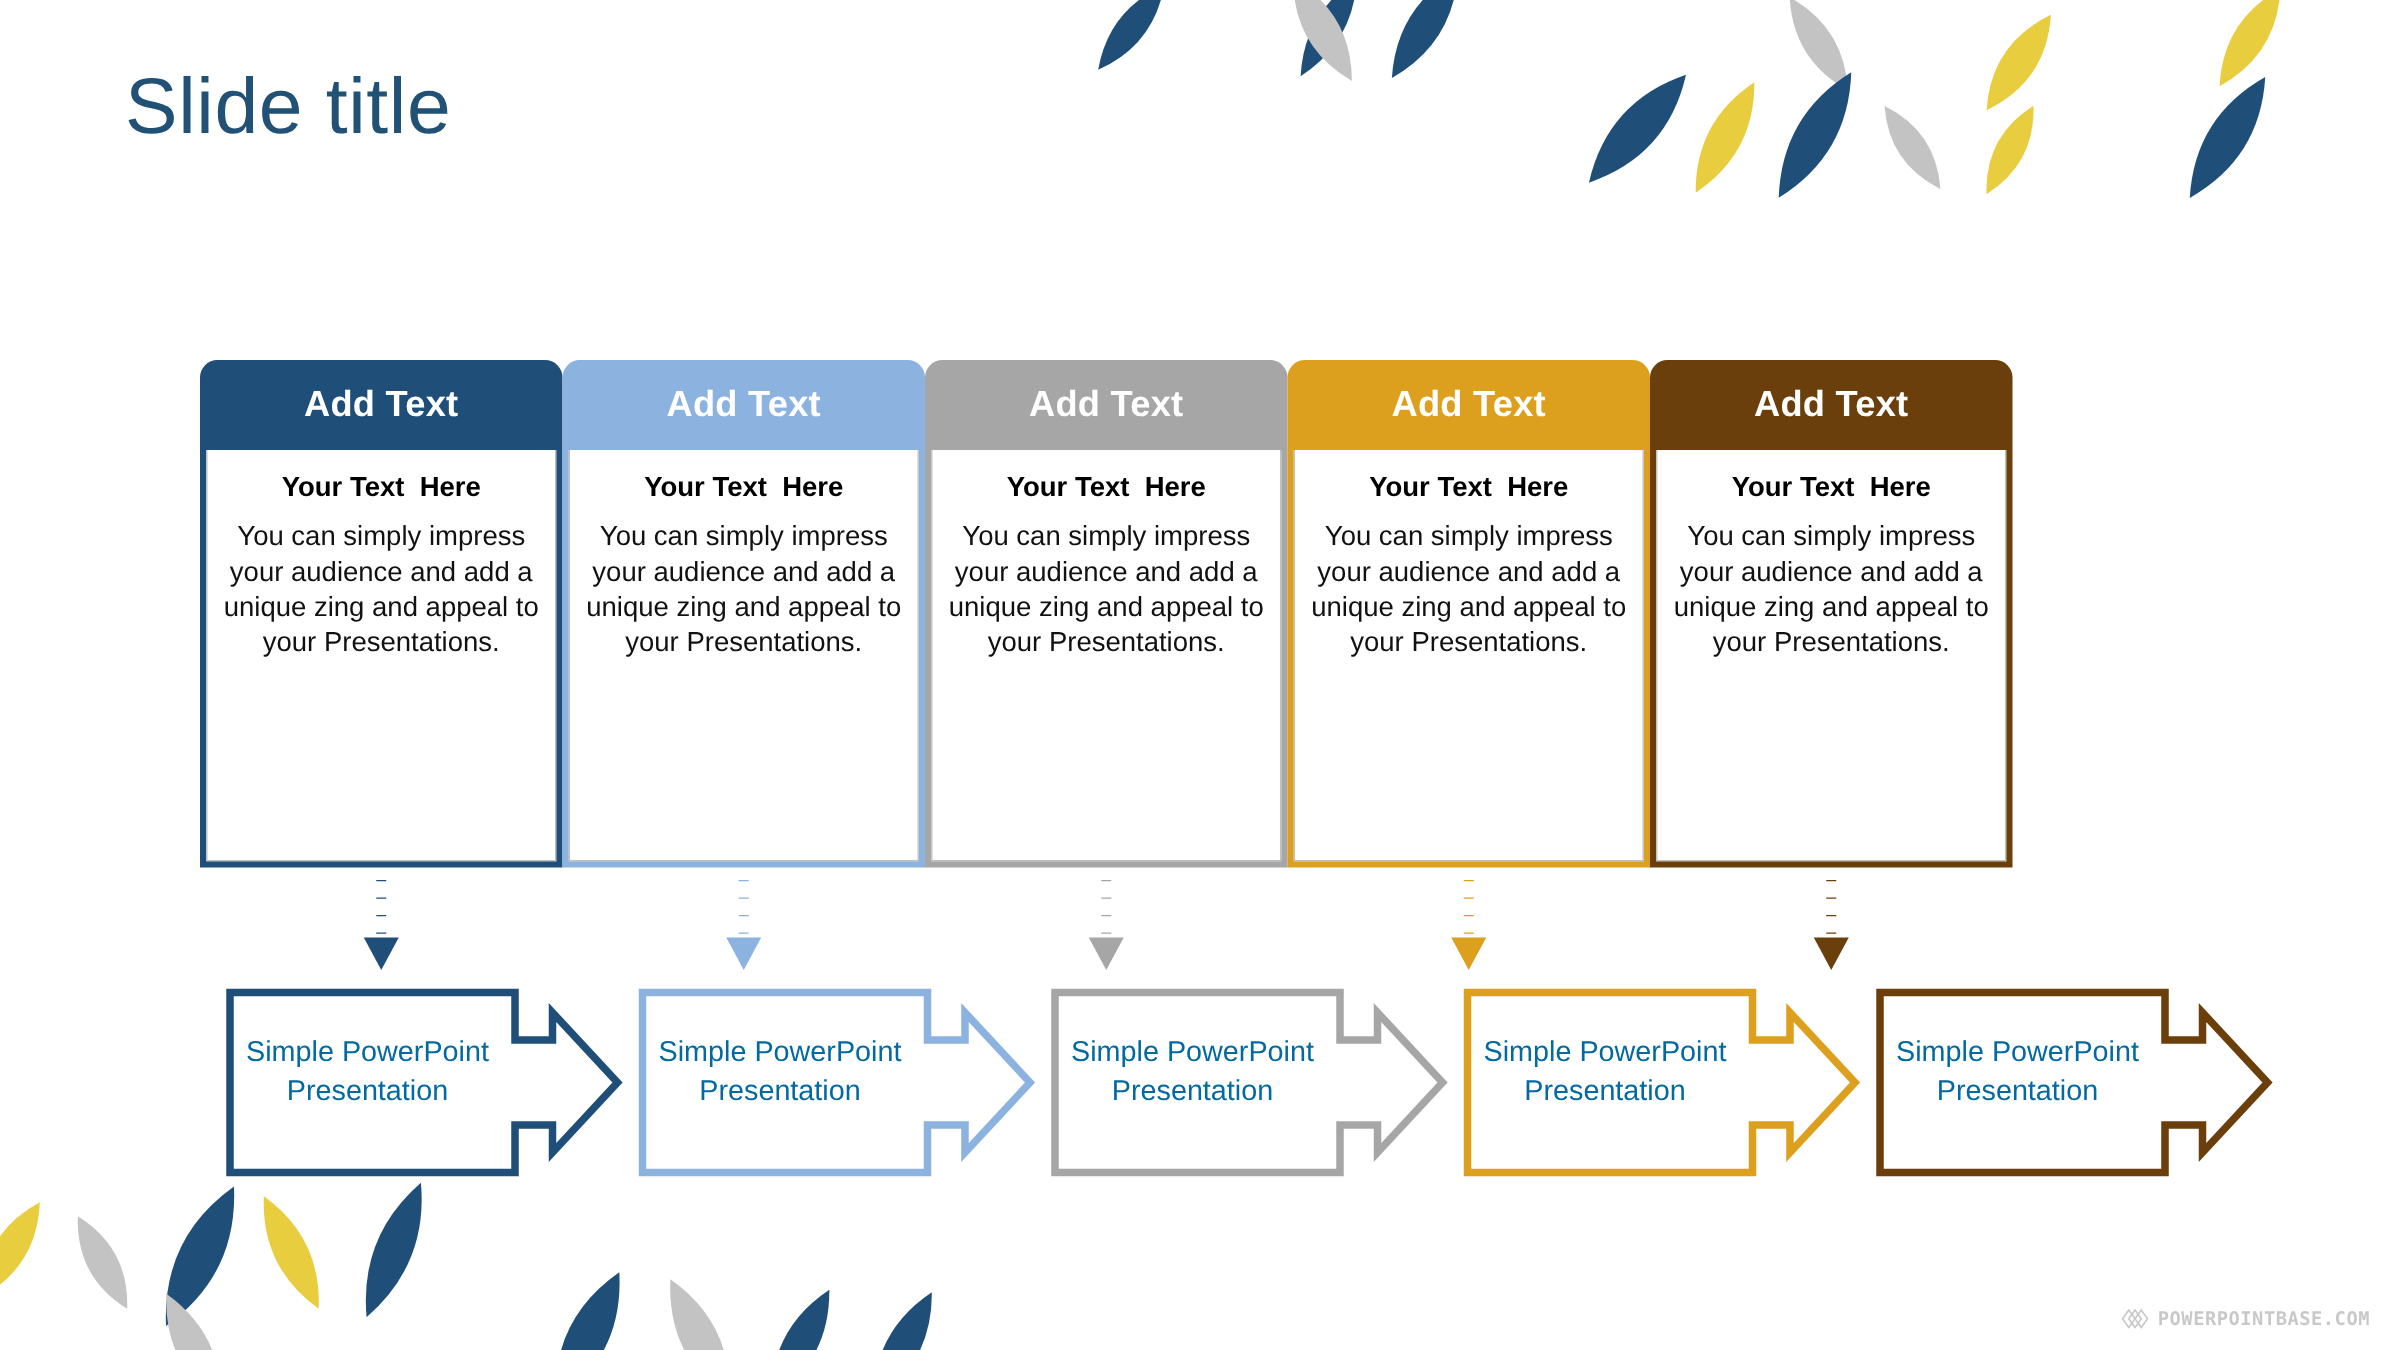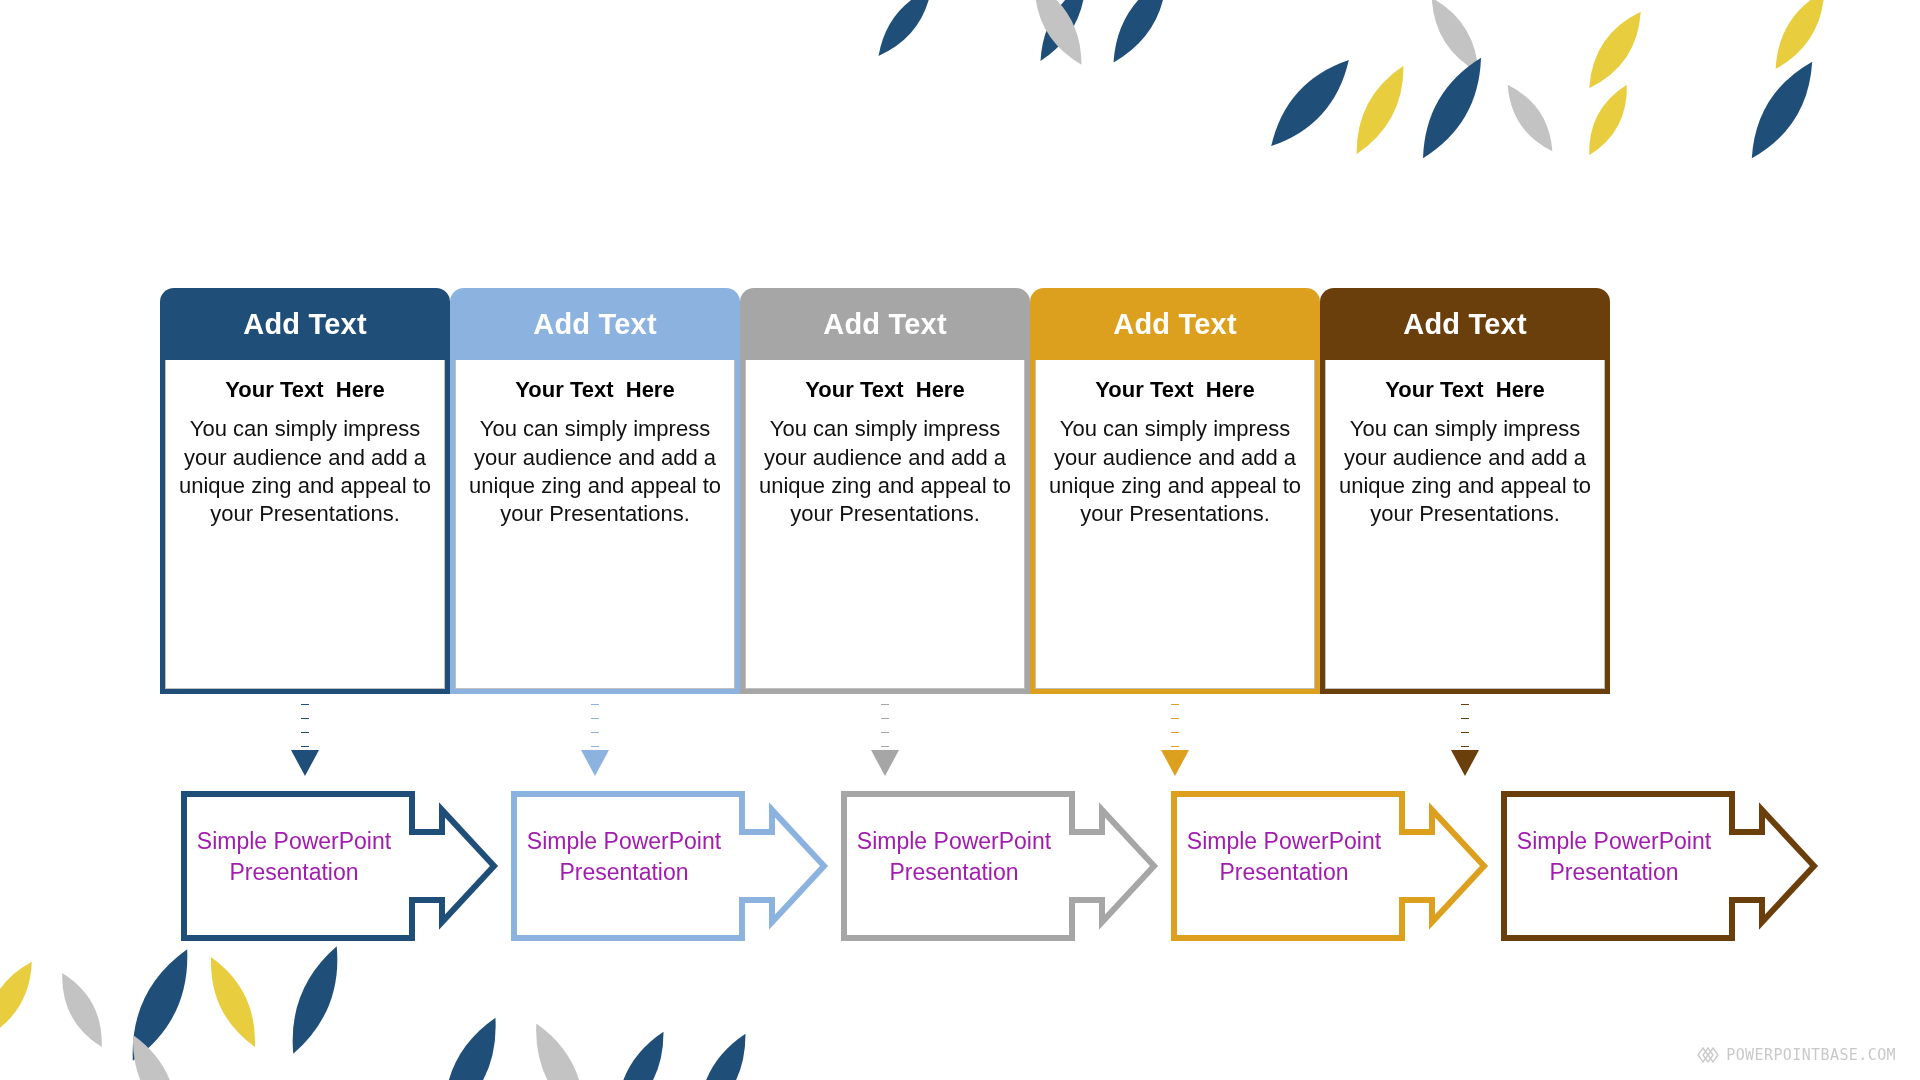--- a/index.html
+++ b/index.html
@@ -146,41 +146,41 @@
   }
 
   .chevron-label {
     position: absolute;
     left: 22px;
     top: 36px;
     width: 224px;
     text-align: center;
     font-size: 23px;
     line-height: 1.36;
-    color: #a21caf;
+    color: #0369a1;
     pointer-events: none;
   }
 
   
   #watermark {
     position: absolute;
     right: 24px;
     bottom: 16px;
     display: flex;
     align-items: center;
     gap: 7px;
     opacity: 0.72;
   }
 
   #watermark-text {
     font-family: "DejaVu Sans Mono", monospace;
     font-size: 15px;
     letter-spacing: 0.4px;
     color: #b4b4b4;
-    font-weight: 400;
+    font-weight: 700;
   }
 </style>
 </head>
 <body>
 
 <div id="slide" style="background: rgb(255, 255, 255);">
 
   <svg id="leaves" viewBox="0 0 1920 1080" width="1920" height="1080" xmlns="http://www.w3.org/2000/svg">
     <defs>
       <clipPath id="leafClip">
@@ -210,20 +210,21 @@
         <path d="M 0 -50 Q 27 0 0 50 Q -27 0 0 -50 Z" fill="#E8CD3F" transform="translate(233 1002) rotate(-26)"></path>
         <path d="M 0 -58 Q 29.700000000000003 0 0 58 Q -29.700000000000003 0 0 -58 Z" fill="#1F4E79" transform="translate(315 1000) rotate(22)"></path>
         <path d="M 0 -50 Q 27 0 0 50 Q -27 0 0 -50 Z" fill="#C3C3C3" transform="translate(155 1080) rotate(-26)"></path>
         <path d="M 0 -58 Q 32.400000000000006 0 0 58 Q -32.400000000000006 0 0 -58 Z" fill="#1F4E79" transform="translate(470 1070) rotate(26)"></path>
         <path d="M 0 -54 Q 29.700000000000003 0 0 54 Q -29.700000000000003 0 0 -54 Z" fill="#C3C3C3" transform="translate(560 1072) rotate(-26)"></path>
         <path d="M 0 -50 Q 27 0 0 50 Q -27 0 0 -50 Z" fill="#1F4E79" transform="translate(640 1076) rotate(28)"></path>
         <path d="M 0 -50 Q 27 0 0 50 Q -27 0 0 -50 Z" fill="#1F4E79" transform="translate(722 1078) rotate(28)"></path>
       </g>
   </svg>
 
+  <div id="slide-title" style="color: rgb(33, 81, 117);">Slide title</div>
 
   <div id="columns">
       <div class="column">
         <div class="card" style="background: rgb(31, 78, 121);">
           <div class="card-header">
             <span class="card-header-label">Add Text</span>
           </div>
           <div class="card-body">
             <div class="card-subtitle">Your Text  Here</div>
             <div class="card-text">You can simply impress your audience and add a unique zing and appeal to your Presentations.</div>

